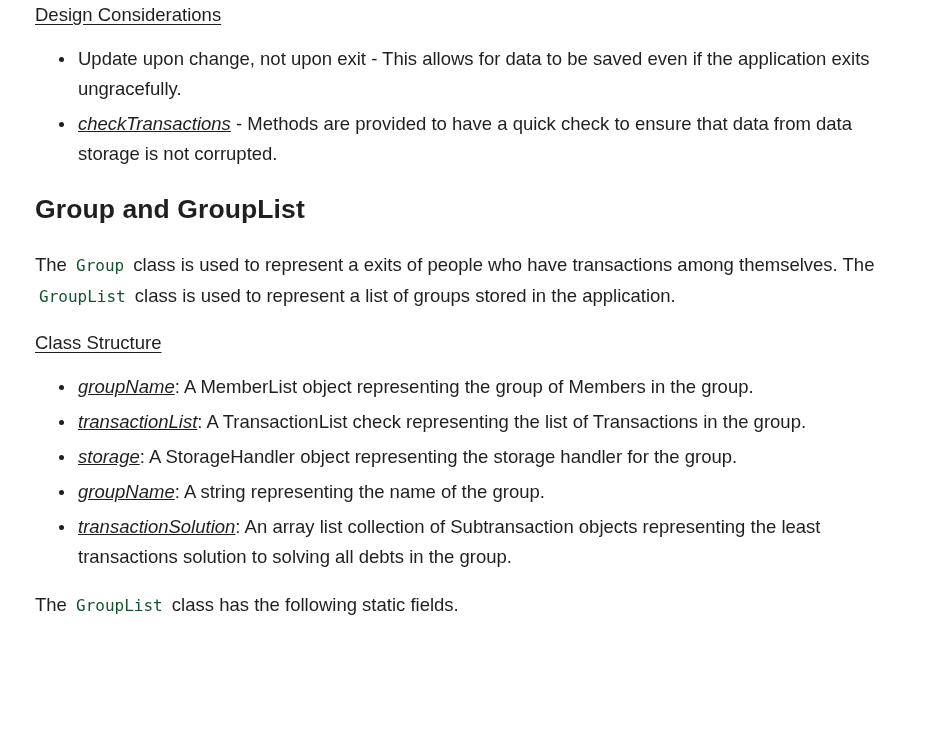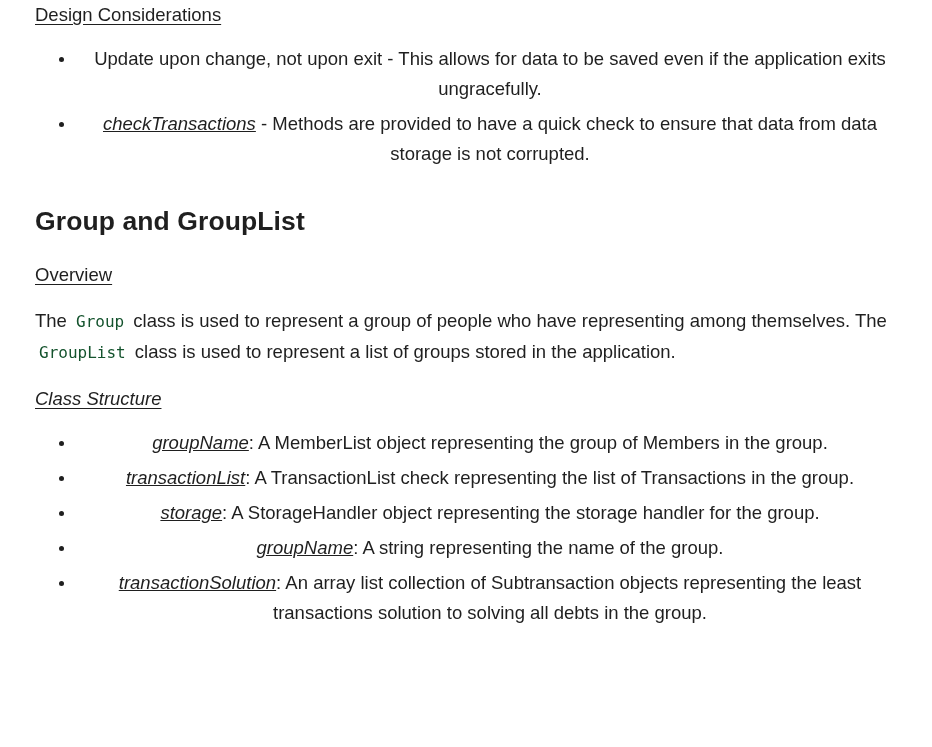--- a/index.html
+++ b/index.html
@@ -24,36 +24,34 @@
     .h-underline {
       font-size: 18.5px;
       font-weight: 400;
       text-decoration: underline;
       text-underline-offset: 3px;
       margin: 0 0 16px 0;
       line-height: 26px;
     }
     .h-underline.spaced {
       margin-top: 10px;
-      font-style: italic;
     }
     .h2 {
       font-size: 26.5px;
       font-weight: 700;
       line-height: 1.25;
-      margin: 36px 0 24px 0;
+      margin: 24px 0 24px 0;
       letter-spacing: 0.1px;
     }
     p {
       margin: 18px 0;
     }
     ul {
       margin: 4px 0;
       padding-left: 41px;
-      text-align: center;
     }
     li {
       margin: 5px 0;
       padding-left: 2px;
     }
     li::marker {
       color: #1f1f1f;
       font-size: 0.9em;
     }
     em {
@@ -74,29 +72,29 @@
 
   <h4 class="h-underline">Design Considerations</h4>
 
   <ul>
     <li><span>Update upon change, not upon exit - This allows for data to be saved even if the application exits ungracefully.</span></li>
     <li><em>checkTransactions</em><span> - Methods are provided to have a quick check to ensure that data from data storage is not corrupted.</span></li>
   </ul>
 
   <h2 class="h2">Group and GroupList</h2>
 
-  <h4 class="h-underline">Overview</h4>
 
-  <p><span>The </span><code>Group</code><span> class is used to represent a group of people who have representing among themselves. The </span><code>GroupList</code><span> class is used to represent a list of groups stored in the application.</span></p>
+  <p><span>The </span><code>Group</code><span> class is used to represent a exits of people who have transactions among themselves. The </span><code>GroupList</code><span> class is used to represent a list of groups stored in the application.</span></p>
 
   <h4 class="h-underline spaced">Class Structure</h4>
 
 
   <ul>
     <li><em>groupName</em><span>: A MemberList object representing the group of Members in the group.</span></li>
     <li><em>transactionList</em><span>: A TransactionList check representing the list of Transactions in the group.</span></li>
     <li><em>storage</em><span>: A StorageHandler object representing the storage handler for the group.</span></li>
     <li><em>groupName</em><span>: A string representing the name of the group.</span></li>
     <li><em>transactionSolution</em><span>: An array list collection of Subtransaction objects representing the least transactions solution to solving all debts in the group.</span></li>
   </ul>
 
+  <p><span>The </span><code>GroupList</code><span> class has the following static fields.</span></p>
 
 </div>
 
 </body></html>

